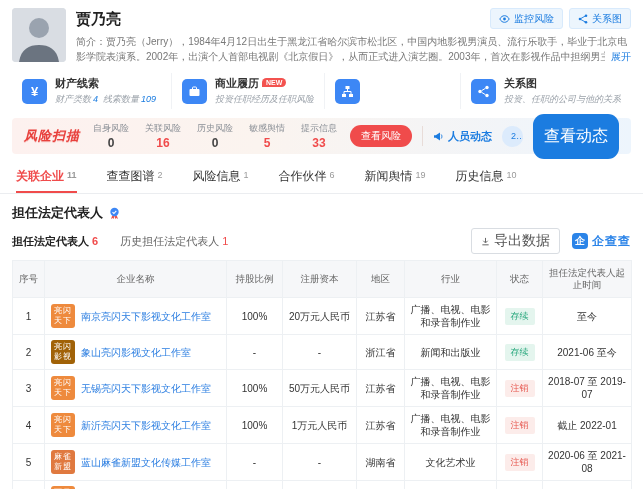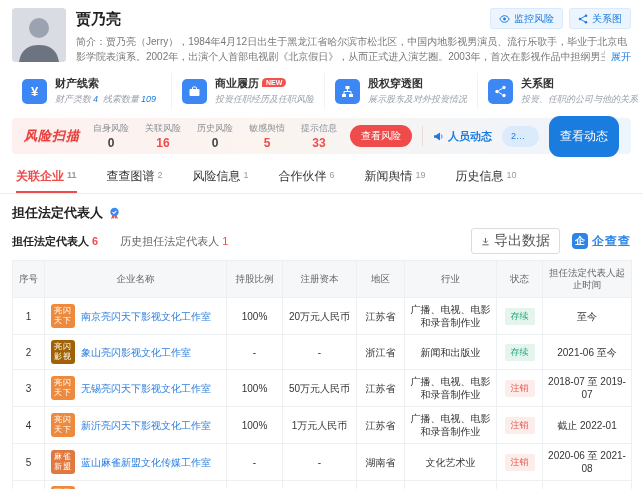--- a/index.html
+++ b/index.html
@@ -40,21 +40,21 @@
     text-shadow:0 1px 0 rgba(232,64,60,.25); }
   .risk-item { text-align:center; min-width:42px; }
   .rlabel { font-size:9px; color:#8a8f96; }
   .rvalue { font-size:12px; font-weight:700; color:#444; margin-top:1px; }
   .rvalue.red { color:#f04b4b; }
   .btn-risk { background:#f04b4b; color:#fff; font-size:10px; border-radius:11px; padding:4px 11px; flex:none; cursor:pointer; }
   .risk-divider { width:1px; height:20px; background:#e8dcd8; flex:none; }
   .personnel { display:flex; align-items:center; gap:4px; color:#1b7ce0; font-weight:700; font-size:11px; flex:none; }
   .ticker { background:#dcebfc; color:#1b7ce0; font-size:9px; border-radius:10px; padding:4px 9px;
     white-space:nowrap; overflow:hidden; text-overflow:ellipsis; max-width:158px; cursor:pointer; }
-  .btn-dyn { background:#1b7ce0; color:#fff; font-size:12px; border-radius:11px; padding:12px 11px; flex:none; cursor:pointer; }
+  .btn-dyn { background:#1b7ce0; color:#fff; font-size:16px; border-radius:11px; padding:12px 11px; flex:none; cursor:pointer; }
 
   
   .tabs { display:flex; gap:30px; padding:0 16px; border-bottom:1px solid #ebedf0; margin-top:6px;text-align:center; }
   .tab { font-size:12px; color:#333; padding:8px 0 6px; border-bottom:2px solid transparent; cursor:pointer; white-space:nowrap; }
   .tab .count { font-size:9px; color:#999; margin-left:3px; vertical-align:2px; }
   .tab.active { color:#f04b4b; font-weight:700; border-bottom-color:#f04b4b; }
 
   
   .section-title-row { display:flex; align-items:center; gap:5px; padding:10px 12px 6px; }
   .section-title { font-size:13px; font-weight:700; color:#222; }
@@ -147,24 +147,20 @@
   </div>
   <div class="card">
     <div class="card-icon">
       <svg width="13" height="13" viewBox="0 0 13 13">
           <rect x="4.5" y="1" width="4" height="3" fill="#fff"></rect>
           <rect x="1" y="9" width="4" height="3" fill="#fff"></rect>
           <rect x="8" y="9" width="4" height="3" fill="#fff"></rect>
           <path d="M6.5 4v2.5M3 9V6.5h7V9" stroke="#fff" fill="none"></path>
         </svg>
     </div>
-    <div class="card-body">
-      <div class="card-title">股权穿透图</div>
-      <div class="card-desc">展示股东及对外投资情况</div>
-    </div>
   </div>
   <div class="card">
     <div class="card-icon">
       <svg width="13" height="13" viewBox="0 0 13 13">
           <circle cx="3" cy="6.5" r="1.7" fill="#fff"></circle>
           <circle cx="10" cy="2.5" r="1.7" fill="#fff"></circle>
           <circle cx="10" cy="10.5" r="1.7" fill="#fff"></circle>
           <path d="M4.5 5.7 8.5 3.3M4.5 7.3l4 2.4" stroke="#fff" stroke-width="1"></path>
         </svg>
     </div>

